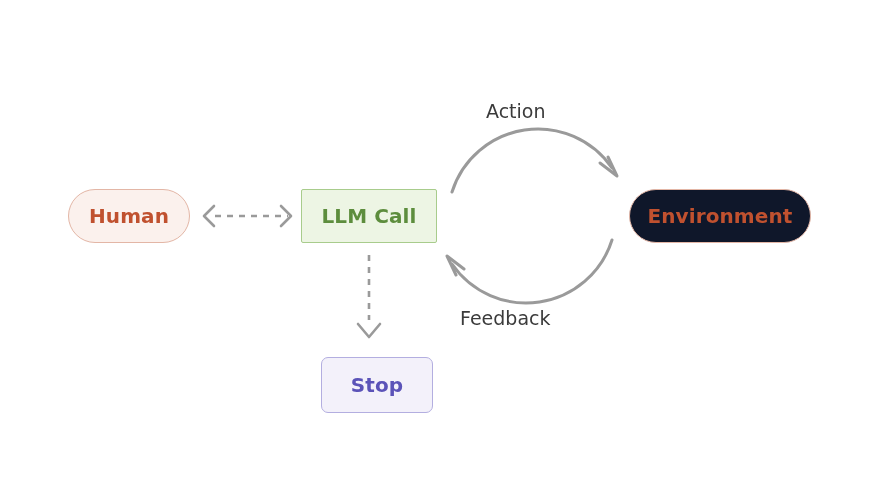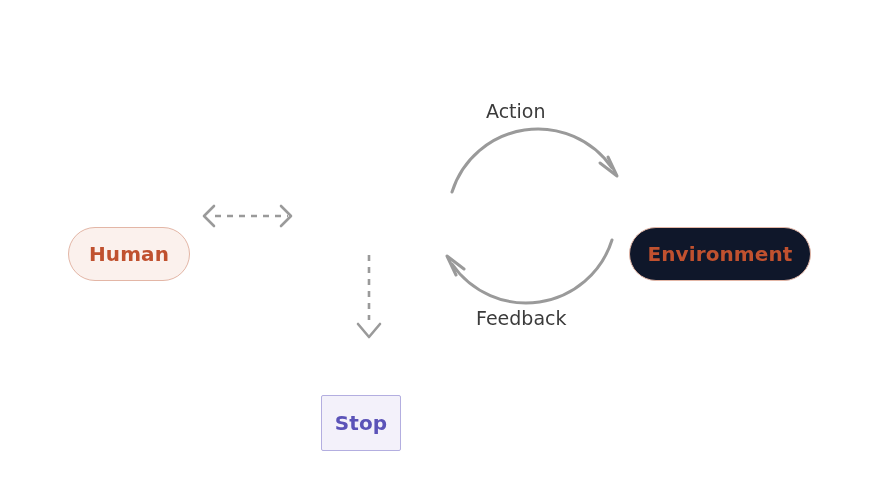--- a/index.html
+++ b/index.html
@@ -36,21 +36,20 @@
 
   
   .node {
     position: absolute;
     display: flex;
     align-items: center;
     justify-content: center;
     box-sizing: border-box;
     text-align: center;
     white-space: nowrap;
-    margin-top: 38px;
   }
 
   .node-label {
     font-weight: bold;
     letter-spacing: 0.1px;
     line-height: 1;
   }
 
   
   #node-human {
@@ -94,46 +93,46 @@
   }
   #node-environment .node-label {
     color: #c0512f;
     font-size: 20px;
   }
 
   
   #node-stop {
     left: 321px;
     top: 357px;
-    width: 80px;
+    width: 112px;
     height: 56px;
     background: #f3f1fa;
     border: 1.6px solid #b3aee0;
-    border-radius: 2px;
+    border-radius: 7px;
   }
   #node-stop .node-label {
     color: #5b53b8;
     font-size: 20px;
   }
 
   
   .edge-label {
     position: absolute;
     color: #3b3b3b;
     font-size: 19px;
     font-weight: 400;
     white-space: nowrap;
     line-height: 1;
   }
   #label-action {
     left: 486px;
     top: 102px;
   }
   #label-feedback {
-    left: 476px;
+    left: 460px;
     top: 309px;
   }
 </style>
 </head>
 <body>
 
 <div id="diagram-canvas">
 
   <svg id="arrow-layer" viewBox="0 0 886 492" width="886" height="492" xmlns="http://www.w3.org/2000/svg">
 
@@ -165,20 +164,23 @@
       <path d="M 612 240 A 90 90 0 0 1 452 264" fill="none" stroke="#9a9a9a" stroke-width="3" stroke-linecap="round"></path>
 
       <path d="M 464 269 L 447 256 L 456 275" fill="none" stroke="#9a9a9a" stroke-width="3" stroke-linecap="round" stroke-linejoin="round"></path>
     </g>
   </svg>
 
   <div class="node" id="node-human">
     <span class="node-label">Human</span>
   </div>
 
+  <div class="node" id="node-llm-call">
+    <span class="node-label">LLM Call</span>
+  </div>
 
   <div class="node" id="node-environment">
     <span class="node-label">Environment</span>
   </div>
 
   <div class="node" id="node-stop">
     <span class="node-label">Stop</span>
   </div>
 
   <div class="edge-label" id="label-action">Action</div>

